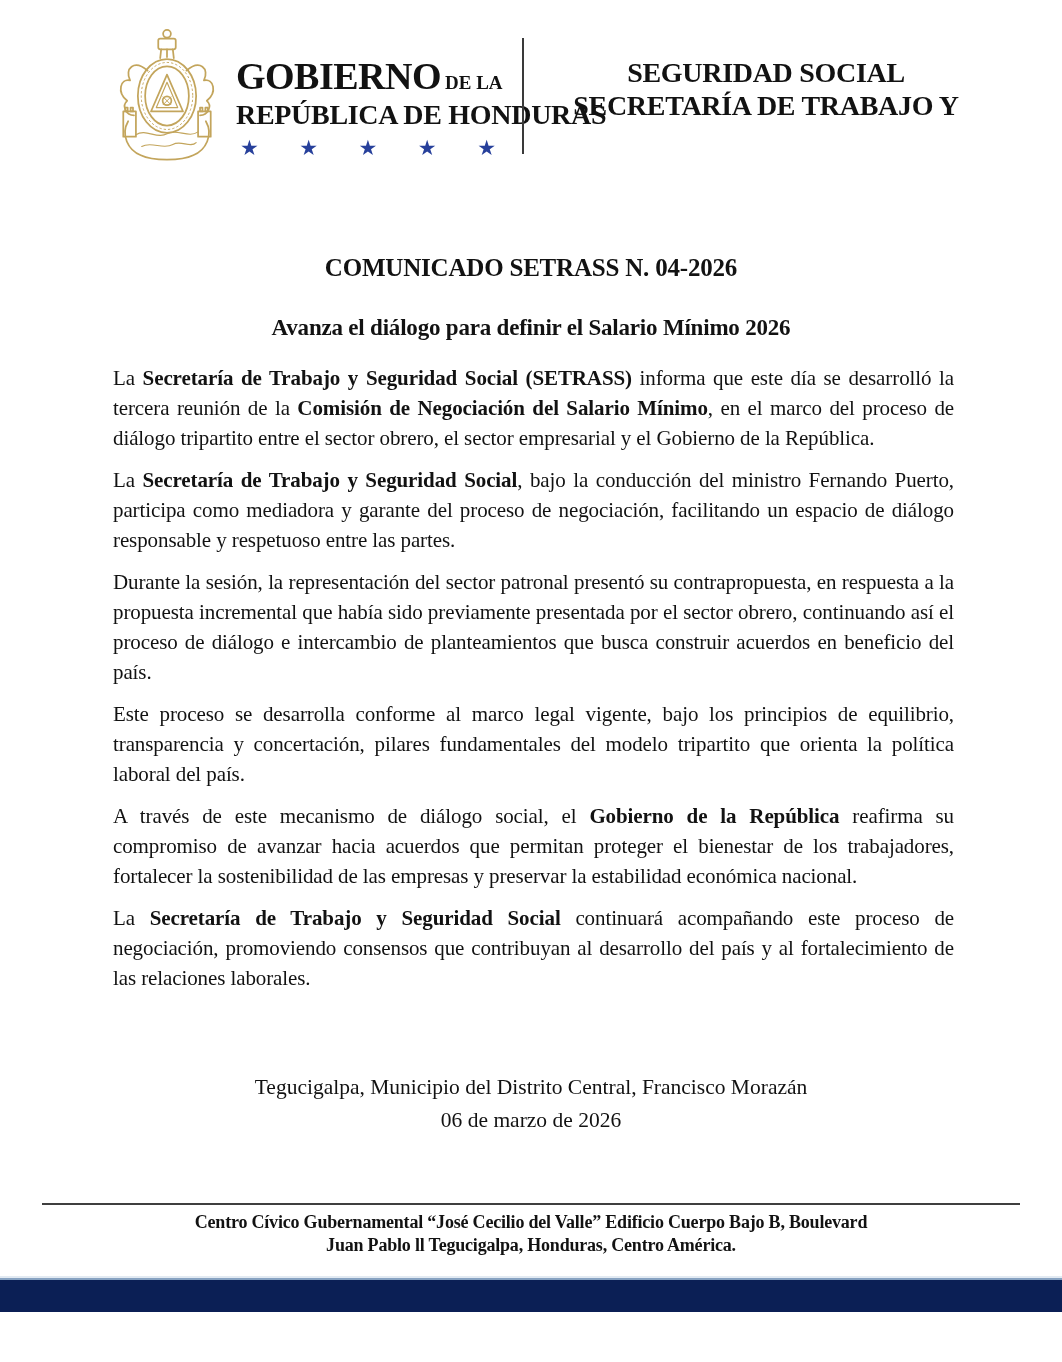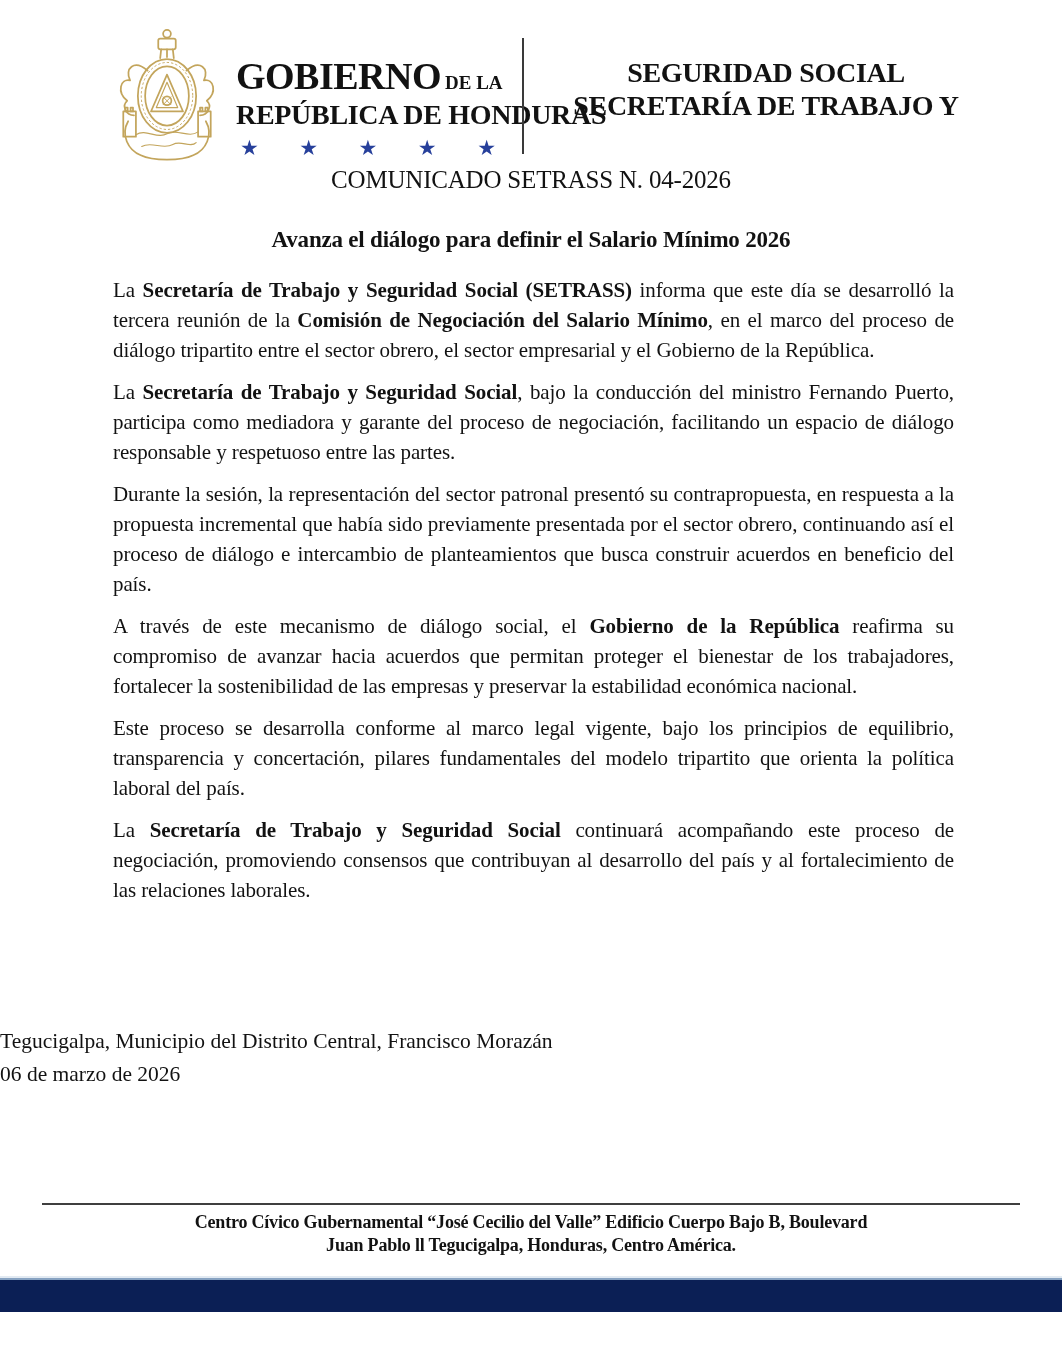--- a/index.html
+++ b/index.html
@@ -33,28 +33,28 @@
     width: 2px; height: 116px; background: #3a3a3a;
     margin: 12px 16px 0 20px; flex: 0 0 auto;
   }
   .sec-block {
     flex: 1; text-align: center; padding-top: 30px;
     font-size: 28px; font-weight: bold; line-height: 33px;
     letter-spacing: -0.3px;
   }
 
   
-  .doc-title { text-align: center; font-size: 25px; font-weight: normal; letter-spacing: -0.2px; }
+  .doc-title { text-align: center; margin-top: 88px; font-size: 25px; font-weight: bold; letter-spacing: -0.2px; }
   .doc-subtitle { text-align: center; margin-top: 33px; font-size: 23px; font-weight: bold; letter-spacing: -0.2px; }
   .body-content { margin: 22px 108px 0 113px; }
   .body-content p {
     font-size: 21px; line-height: 30px; text-align: justify;
     margin-bottom: 12px; letter-spacing: -0.1px;
   }
-  .place-block { margin-top: 120px; font-size: 21.5px; line-height: 33px; }
+  .place-block { text-align: center; margin-top: 78px; font-size: 21.5px; line-height: 33px; }
 
   
   .footer { position: absolute; left: 0; right: 0; bottom: 56px; }
   .footer-rule { width: 978px; margin: 0 auto 6px auto; border-top: 2px solid #3f3f3f; }
   .footer-text { text-align: center; font-weight: bold; font-size: 18px; line-height: 22.5px; letter-spacing: -0.2px; }
   .bottom-bar {
     position: absolute; left: 0; bottom: 0; width: 100%; height: 36px;
     background: linear-gradient(to bottom, #e2eaf2 0px, #e2eaf2 2px, #87a2c1 2px, #87a2c1 4px, #0b1f55 4px);
   }
 </style>
@@ -119,22 +119,22 @@
     </div>
   </div>
 
   <div class="doc-title">COMUNICADO SETRASS N. 04-2026</div>
   <div class="doc-subtitle">Avanza el diálogo para definir el Salario Mínimo 2026</div>
 
   <div class="body-content">
       <p><span>La </span><b>Secretaría de Trabajo y Seguridad Social (SETRASS)</b><span> informa que este día se desarrolló la tercera reunión de la </span><b>Comisión de Negociación del Salario Mínimo</b><span>, en el marco del proceso de diálogo tripartito entre el sector obrero, el sector empresarial y el Gobierno de la República.</span></p>
       <p><span>La </span><b>Secretaría de Trabajo y Seguridad Social</b><span>, bajo la conducción del ministro Fernando Puerto, participa como mediadora y garante del proceso de negociación, facilitando un espacio de diálogo responsable y respetuoso entre las partes.</span></p>
       <p><span>Durante la sesión, la representación del sector patronal presentó su contrapropuesta, en respuesta a la propuesta incremental que había sido previamente presentada por el sector obrero, continuando así el proceso de diálogo e intercambio de planteamientos que busca construir acuerdos en beneficio del país.</span></p>
+      <p><span>Este proceso se desarrolla conforme al marco legal vigente, bajo los principios de equilibrio, transparencia y concertación, pilares fundamentales del modelo tripartito que orienta la política laboral del país.</span></p>
       <p><span>A través de este mecanismo de diálogo social, el </span><b>Gobierno de la República</b><span> reafirma su compromiso de avanzar hacia acuerdos que permitan proteger el bienestar de los trabajadores, fortalecer la sostenibilidad de las empresas y preservar la estabilidad económica nacional.</span></p>
-      <p><span>Este proceso se desarrolla conforme al marco legal vigente, bajo los principios de equilibrio, transparencia y concertación, pilares fundamentales del modelo tripartito que orienta la política laboral del país.</span></p>
       <p><span>La </span><b>Secretaría de Trabajo y Seguridad Social</b><span> continuará acompañando este proceso de negociación, promoviendo consensos que contribuyan al desarrollo del país y al fortalecimiento de las relaciones laborales.</span></p>
     </div>
 
   <div class="place-block">
     <div>Tegucigalpa, Municipio del Distrito Central, Francisco Morazán</div>
     <div>06 de marzo de 2026</div>
   </div>
 
   <div class="footer">
     <div class="footer-rule"></div>

